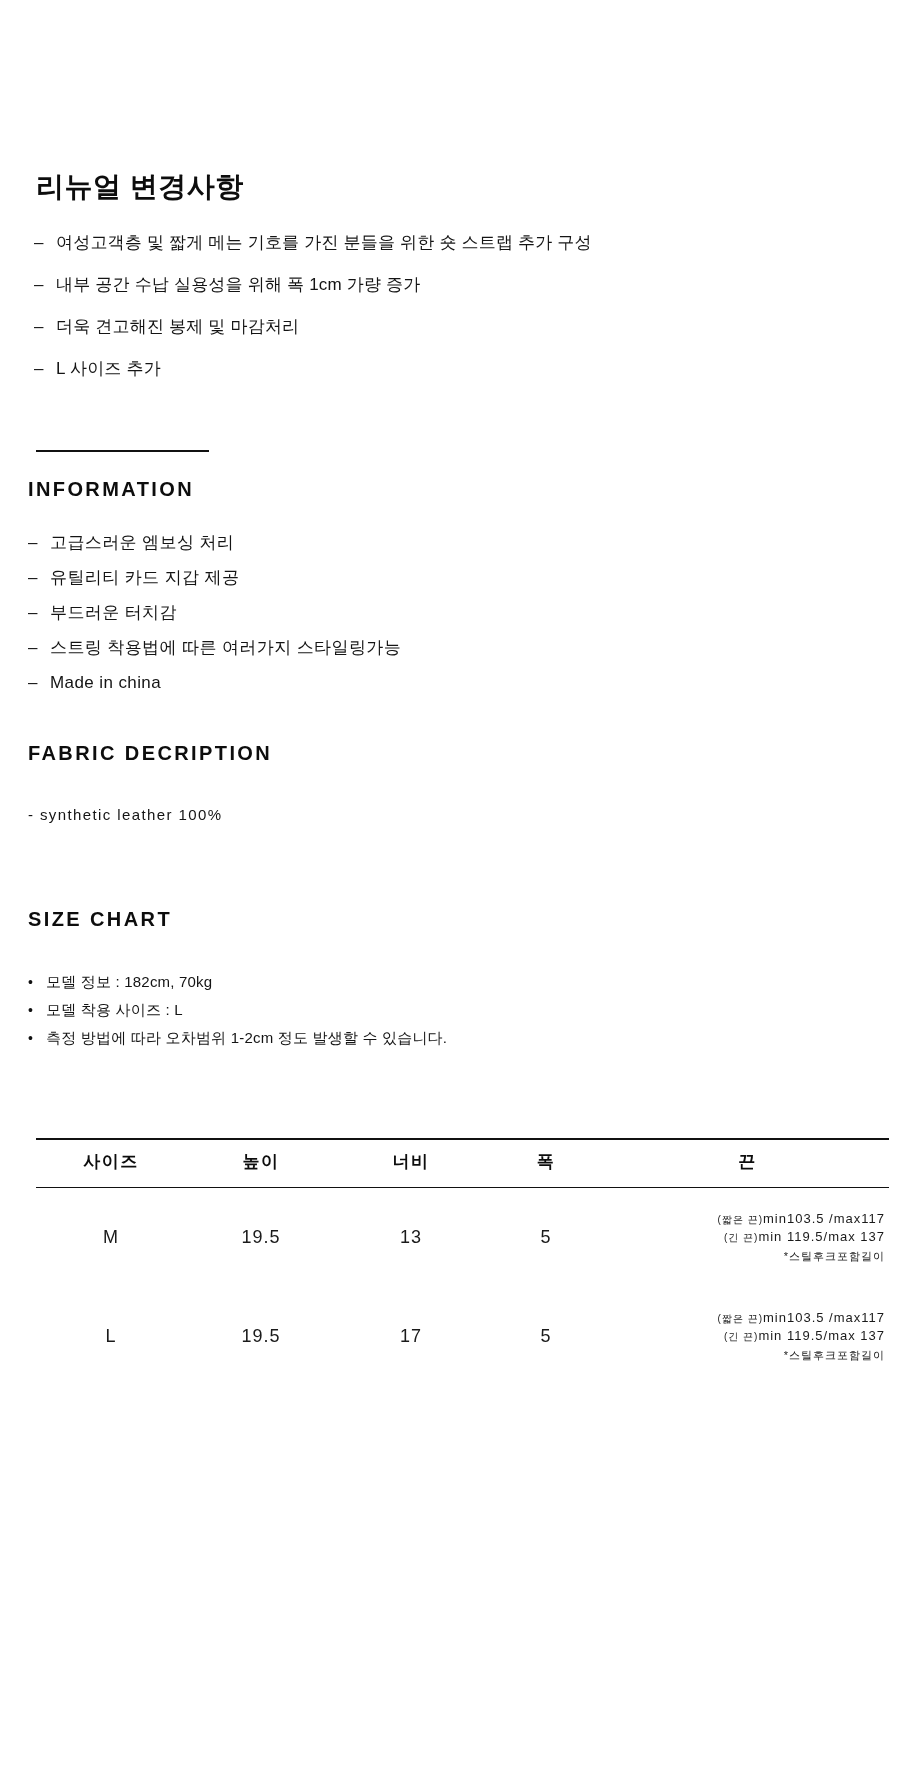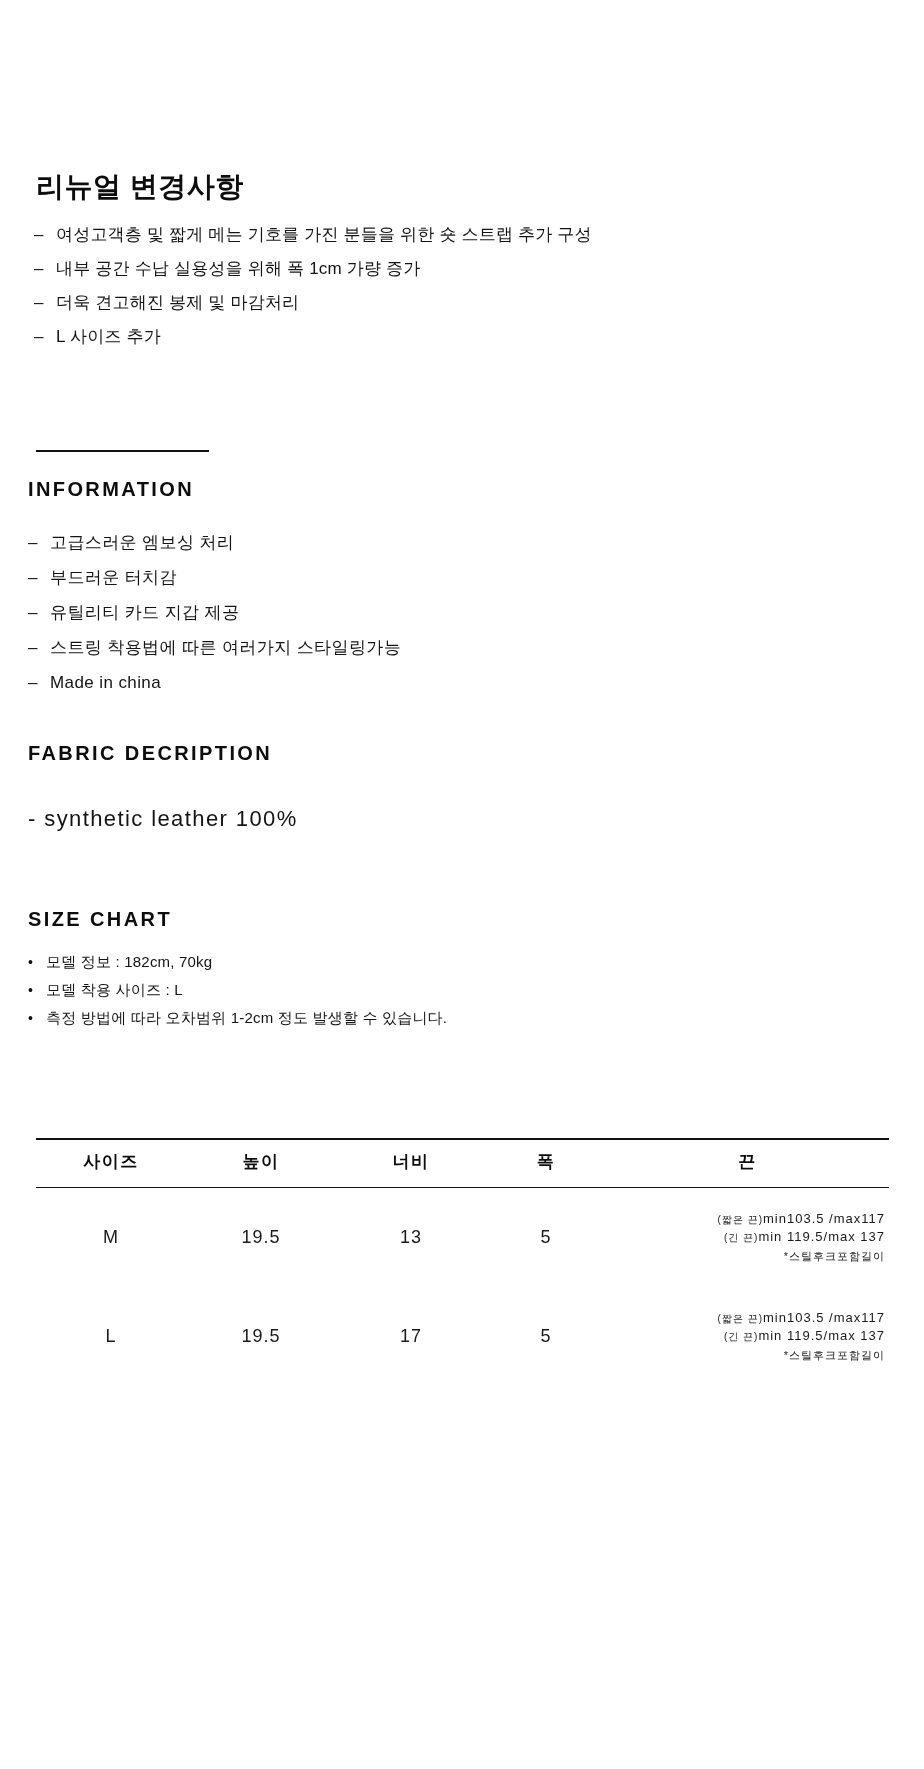--- a/index.html
+++ b/index.html
@@ -40,20 +40,21 @@
     list-style: none;
     margin: 0;
     padding: 0;
   }
   .renewal-list li {
     font-size: 17px;
     line-height: 34px;
     letter-spacing: 0.2px;
     color: #141414;
     white-space: nowrap;
+    margin-top: 8px;
   }
   .dash {
     display: inline-block;
     width: 22px;
     color: #141414;
   }
 
   
   .divider {
     position: absolute;
@@ -97,39 +98,39 @@
     top: 742px;
     font-size: 20px;
     font-weight: bold;
     letter-spacing: 2.4px;
     color: #0d0d0d;
   }
   .fabric-line {
     position: absolute;
     left: 28px;
     top: 806px;
-    font-size: 22px;
+    font-size: 15px;
     letter-spacing: 1.4px;
     color: #141414;
   }
 
   
   .size-title {
     position: absolute;
     left: 28px;
     top: 908px;
     font-size: 20px;
     font-weight: bold;
     letter-spacing: 2.4px;
     color: #0d0d0d;
   }
   .notes {
     position: absolute;
     left: 28px;
-    top: 948px;
+    top: 968px;
     list-style: none;
     margin: 0;
     padding: 0;
   }
   .notes li {
     font-size: 15px;
     line-height: 28px;
     letter-spacing: 0.2px;
     color: #141414;
     white-space: nowrap;
@@ -209,22 +210,22 @@
     <li><span class="dash">–</span><span>내부 공간 수납 실용성을 위해  폭 1cm 가량 증가</span></li>
     <li><span class="dash">–</span><span>더욱 견고해진 봉제 및 마감처리</span></li>
     <li><span class="dash">–</span><span>L 사이즈 추가</span></li>
   </ul>
 
   <div class="divider"></div>
 
   <div class="info-title">INFORMATION</div>
   <ul class="info-list">
     <li><span class="dash">–</span><span>고급스러운 엠보싱 처리</span></li>
+    <li><span class="dash">–</span><span>유틸리티 카드 지갑 제공</span></li>
     <li><span class="dash">–</span><span>부드러운 터치감</span></li>
-    <li><span class="dash">–</span><span>유틸리티 카드 지갑 제공</span></li>
     <li><span class="dash">–</span><span>스트링 착용법에 따른 여러가지 스타일링가능</span></li>
     <li><span class="dash">–</span><span>Made in china</span></li>
   </ul>
 
   <div class="fabric-title">FABRIC DECRIPTION</div>
   <div class="fabric-line">- synthetic leather 100%</div>
 
   <div class="size-title">SIZE CHART</div>
   <ul class="notes">
     <li>모델 정보 : 182cm, 70kg</li>

